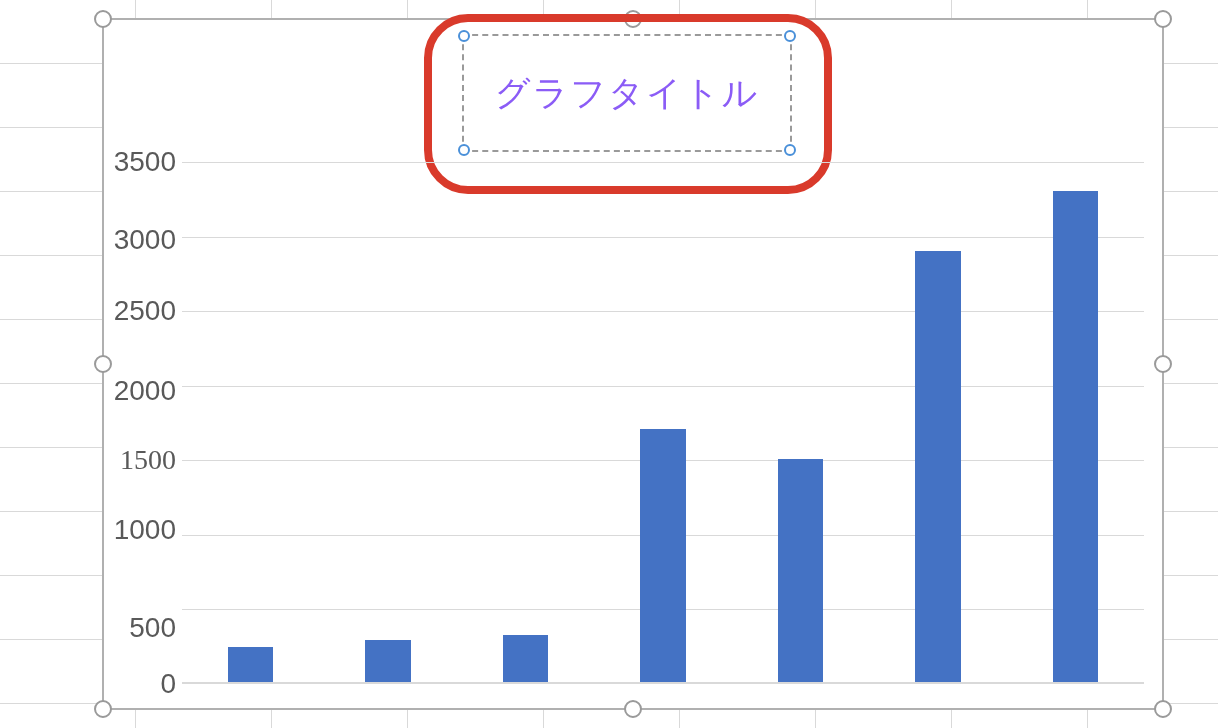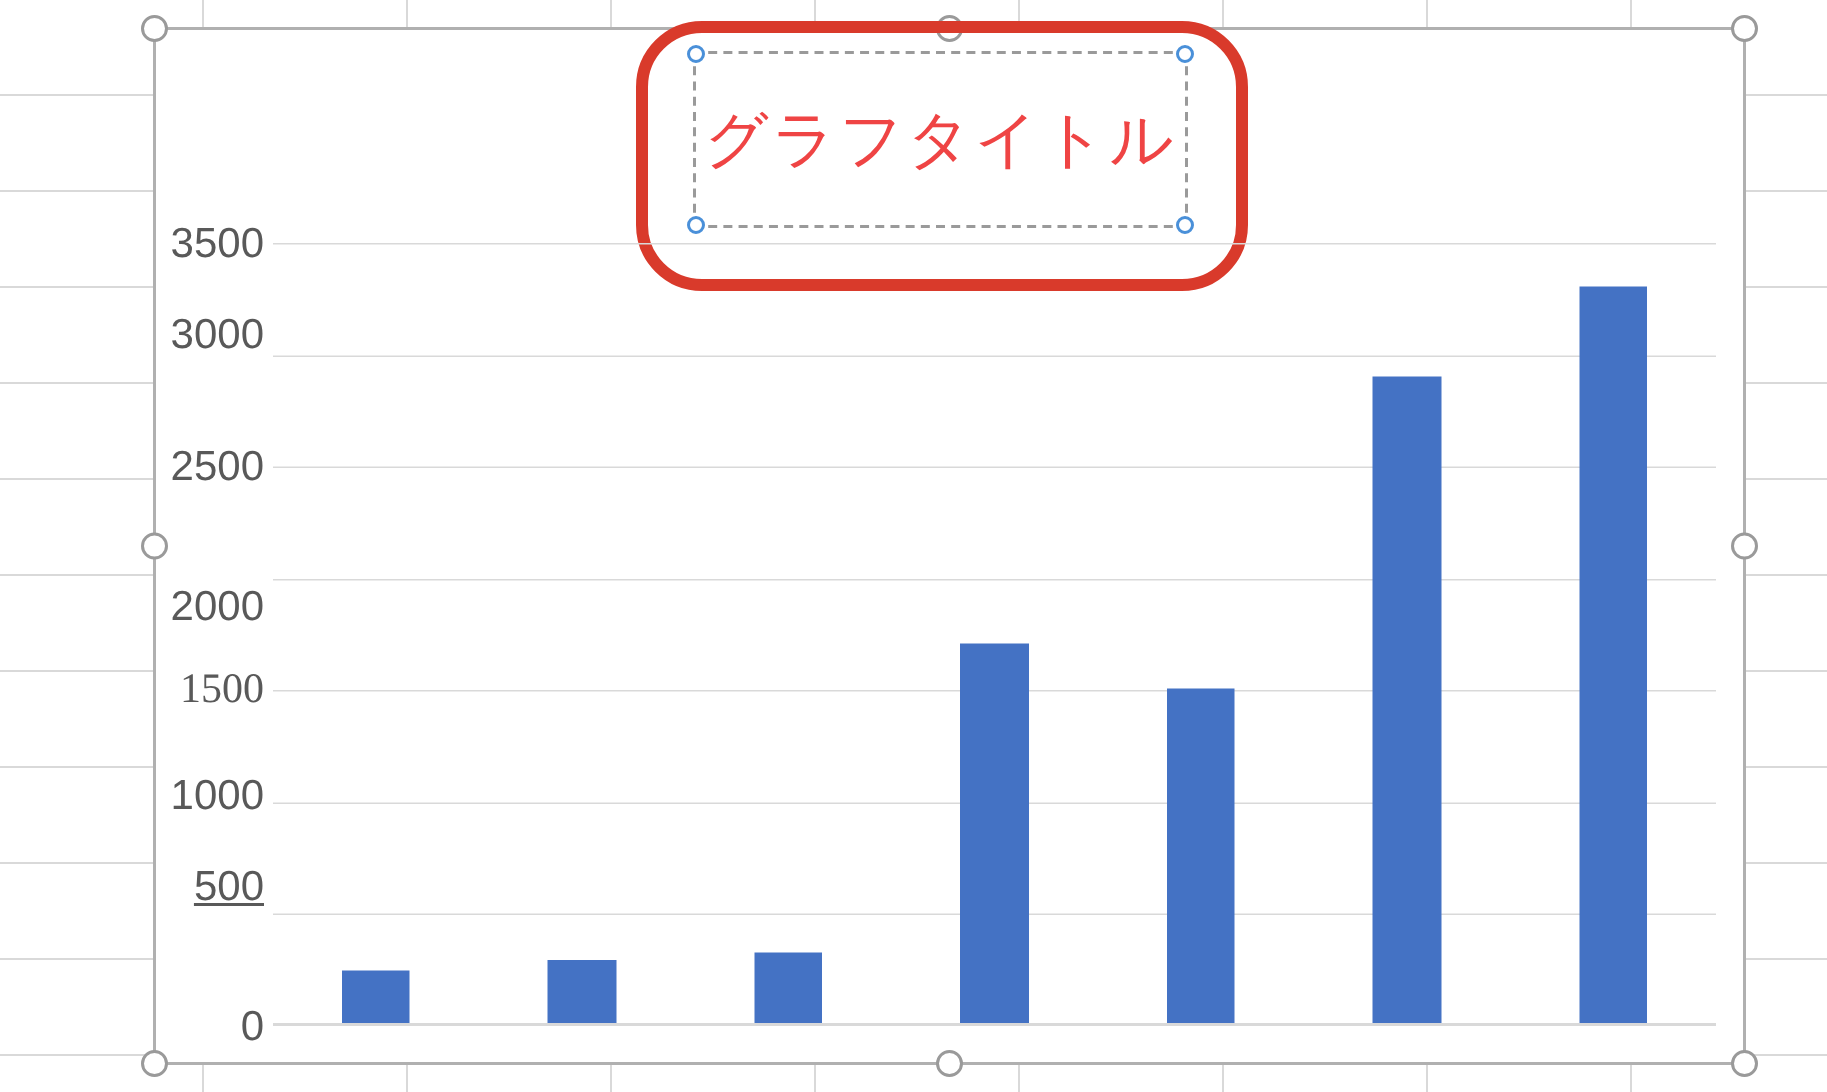--- a/index.html
+++ b/index.html
@@ -71,22 +71,22 @@
     width: 330px;
     height: 118px;
     border: 2px dashed #9a9a9a;
     box-sizing: border-box;
     display: flex;
     align-items: center;
     justify-content: center;
     cursor: move;
   }
   .chart-title-text {
-    font-size: 42px;
-    color: #ef4444;
+    font-size: 35px;
+    color: #8b5cf6;
     letter-spacing: 2px;
   }
   .title-handle {
     position: absolute;
     width: 12px;
     height: 12px;
     background: #ffffff;
     border: 2px solid #4a90d9;
     border-radius: 50%;
     box-sizing: border-box;
@@ -178,26 +178,26 @@
         <div class="gridline" style="top: 447.429px;"></div>
         <div class="gridline" style="top: 372.857px;"></div>
         <div class="gridline" style="top: 298.286px;"></div>
         <div class="gridline" style="top: 223.714px;"></div>
         <div class="gridline" style="top: 149.143px;"></div>
         <div class="gridline" style="top: 74.5714px;"></div>
         <div class="gridline" style="top: 0px;"></div>
       </div>
     <div class="y-ticks" id="yticks">
         <div class="y-tick" style="top: 522px;">0</div>
-        <div class="y-tick" style="top: 429px; text-decoration: underline;">500</div>
+        <div class="y-tick" style="top: 466px;">500</div>
         <div class="y-tick" style="top: 368px;">1000</div>
         <div class="y-tick" style="top: 298.286px; font-family: Liberation Serif, serif;">1500</div>
-        <div class="y-tick" style="top: 242px;">2000</div>
+        <div class="y-tick" style="top: 229px;">2000</div>
         <div class="y-tick" style="top: 149.143px;">2500</div>
-        <div class="y-tick" style="top: 61px;">3000</div>
+        <div class="y-tick" style="top: 78px;">3000</div>
         <div class="y-tick" style="top: 0px;">3500</div>
       </div>
     <div class="bars" id="bars">
         <div class="bar" title="1: 240" style="width: 45.3514px; height: 35.7943px; left: 46.0386px; background: rgb(68, 114, 196);"></div>
         <div class="bar" title="2: 290" style="width: 45.3514px; height: 43.2514px; left: 183.467px; background: rgb(68, 114, 196);"></div>
         <div class="bar" title="3: 320" style="width: 45.3514px; height: 47.7257px; left: 320.896px; background: rgb(68, 114, 196);"></div>
         <div class="bar" title="4: 1700" style="width: 45.3514px; height: 253.543px; left: 458.324px; background: rgb(68, 114, 196);"></div>
         <div class="bar" title="5: 1500" style="width: 45.3514px; height: 223.714px; left: 595.753px; background: rgb(68, 114, 196);"></div>
         <div class="bar" title="6: 2900" style="width: 45.3514px; height: 432.514px; left: 733.181px; background: rgb(68, 114, 196);"></div>
         <div class="bar" title="7: 3300" style="width: 45.3514px; height: 492.171px; left: 870.61px; background: rgb(68, 114, 196);"></div>

